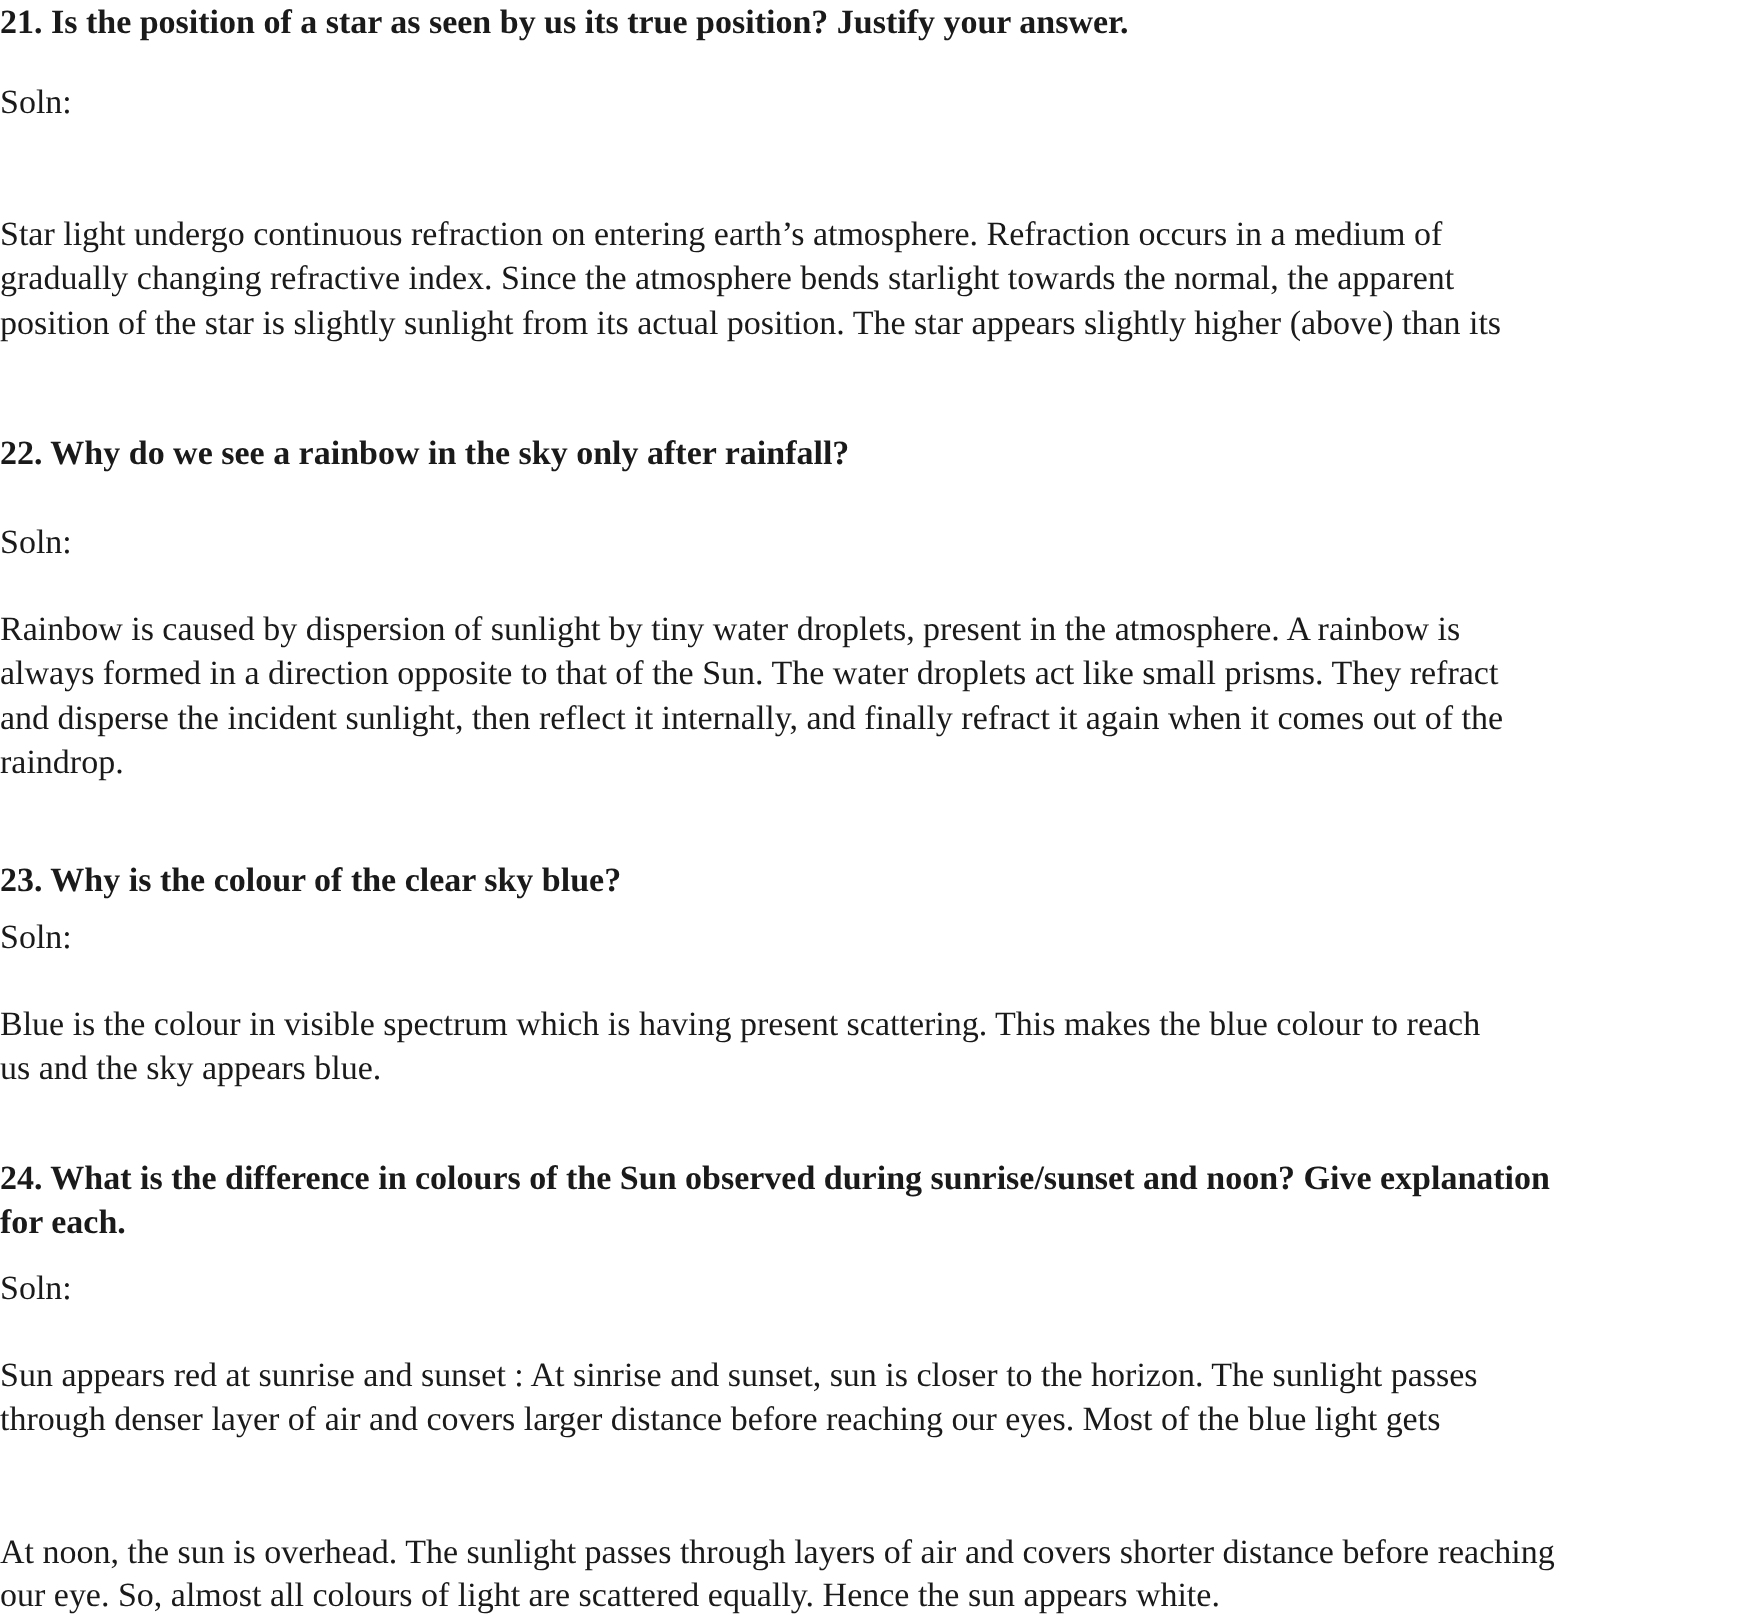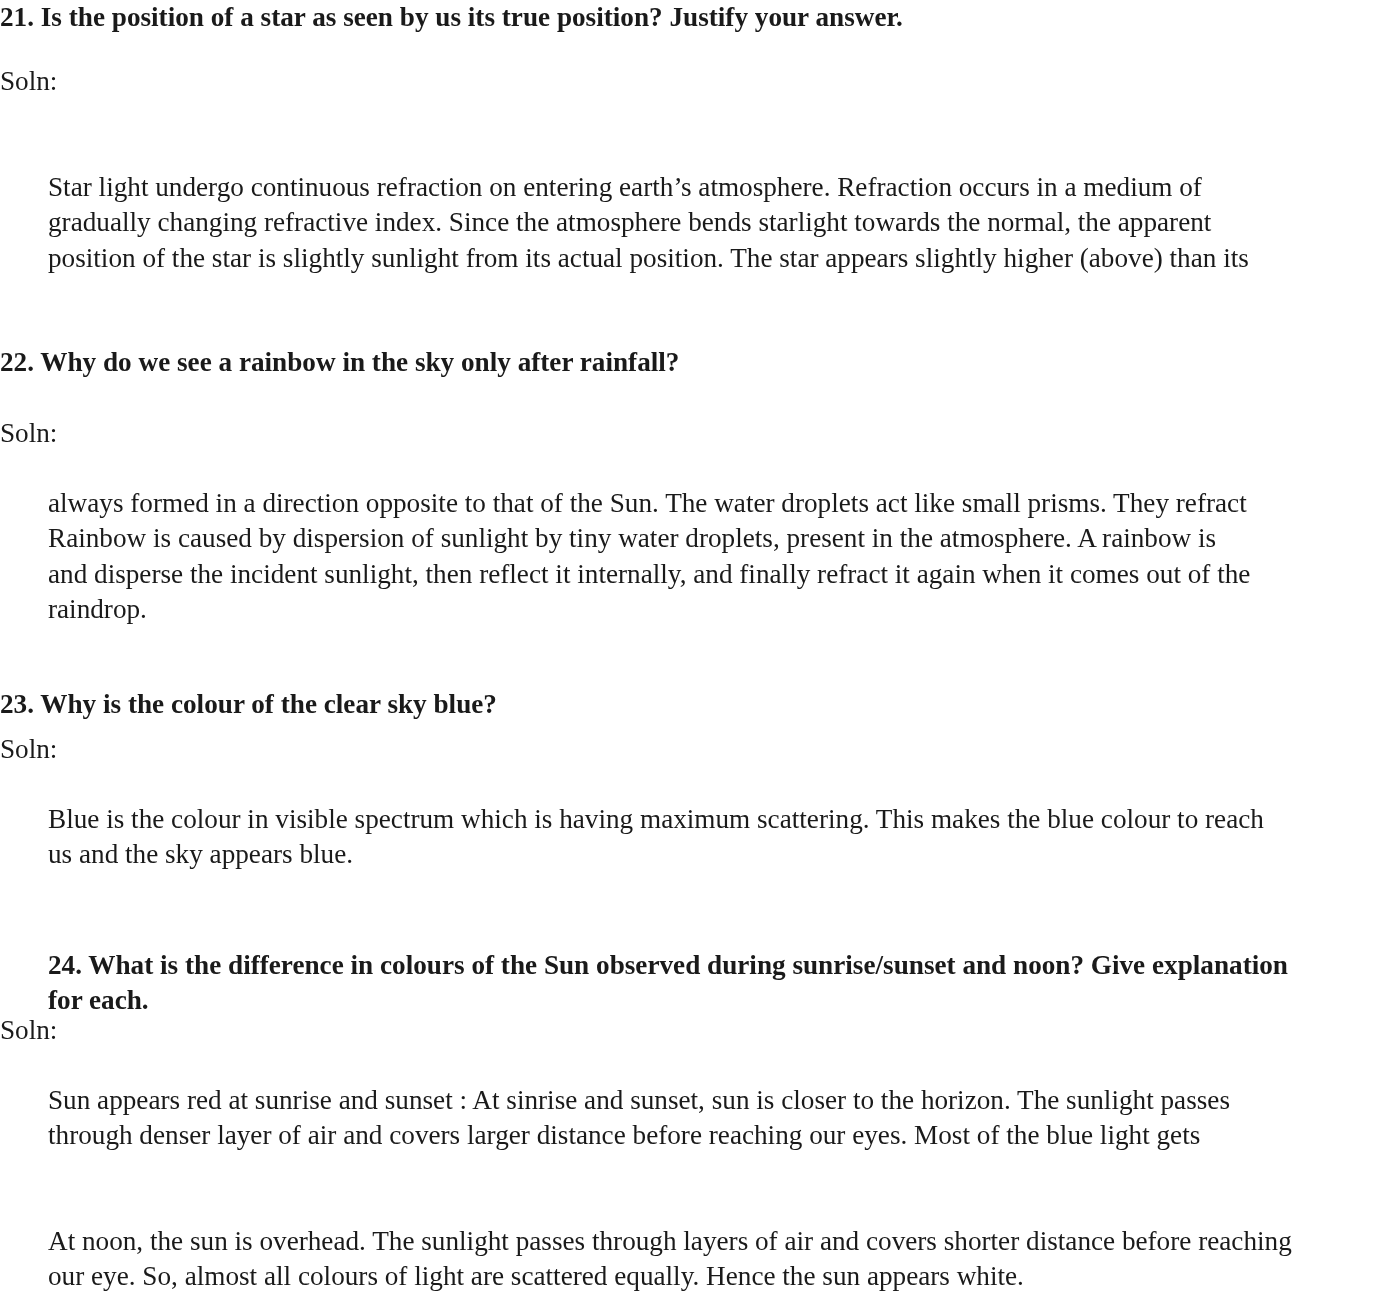--- a/index.html
+++ b/index.html
@@ -7,51 +7,51 @@
     width: 1397px; height: 1293px; overflow: hidden; position: relative;
     font-family: "Liberation Serif", "DejaVu Serif", serif;
     color: #1a1a1a;
   }
   .line {
     position: absolute; left: 0; white-space: nowrap;
     font-size: 27.2px; line-height: 35px; margin: 0;
   }
   .q { font-weight: bold; }
   .soln { font-weight: normal; }
-  .para { position: absolute; left: 0; width: 1255px; font-size: 27.2px; line-height: 35.3px; margin: 0; padding-left: 48px; }
+  .para { position: absolute; left: 0; width: 1255px; font-size: 27.2px; line-height: 35.3px; margin: 0; }
   .para span { display: block; white-space: nowrap; }
 </style>
 </head>
 <body>
 
 <div class="line q" style="top:0px;text-align:right;">21. Is the position of a star as seen by us its true position? Justify your answer.</div>
 <div class="line soln" style="top:64px;">Soln:</div>
 <div class="para" style="top:170px;">
   <span>Star light undergo continuous refraction on entering earth’s atmosphere. Refraction occurs in a medium of</span>
   <span>gradually changing refractive index. Since the atmosphere bends starlight towards the normal, the apparent</span>
   <span>position of the star is slightly sunlight from its actual position. The star appears slightly higher (above) than its</span>
 </div>
 
 <div class="line q" style="top:345px;">22. Why do we see a rainbow in the sky only after rainfall?</div>
 <div class="line soln" style="top:416px;">Soln:</div>
 <div class="para" style="top:486px;">
+  <span>Rainbow is caused by dispersion of sunlight by tiny water droplets, present in the atmosphere. A rainbow is</span>
   <span>always formed in a direction opposite to that of the Sun. The water droplets act like small prisms. They refract</span>
-  <span>Rainbow is caused by dispersion of sunlight by tiny water droplets, present in the atmosphere. A rainbow is</span>
   <span>and disperse the incident sunlight, then reflect it internally, and finally refract it again when it comes out of the</span>
   <span>raindrop.</span>
 </div>
 
 <div class="line q" style="top:662px;margin-top:25px;">23. Why is the colour of the clear sky blue?</div>
 <div class="line soln" style="top:732px;">Soln:</div>
 <div class="para" style="top:802px;">
-  <span>Blue is the colour in visible spectrum which is having maximum scattering. This makes the blue colour to reach</span>
+  <span>Blue is the colour in visible spectrum which is having present scattering. This makes the blue colour to reach</span>
   <span>us and the sky appears blue.</span>
 </div>
 
-<div class="para q" style="top:948px;">
+<div class="para q" style="top:925px;">
   <span>24. What is the difference in colours of the Sun observed during sunrise/sunset and noon? Give explanation</span>
   <span>for each.</span>
 </div>
 <div class="line soln" style="top:1013px;">Soln:</div>
 <div class="para" style="top:1083px;">
   <span>Sun appears red at sunrise and sunset : At sinrise and sunset, sun is closer to the horizon. The sunlight passes</span>
   <span>through denser layer of air and covers larger distance before reaching our eyes. Most of the blue light gets</span>
 </div>
 <div class="para" style="top:1224px;">
   <span>At noon, the sun is overhead. The sunlight passes through layers of air and covers shorter distance before reaching</span>

